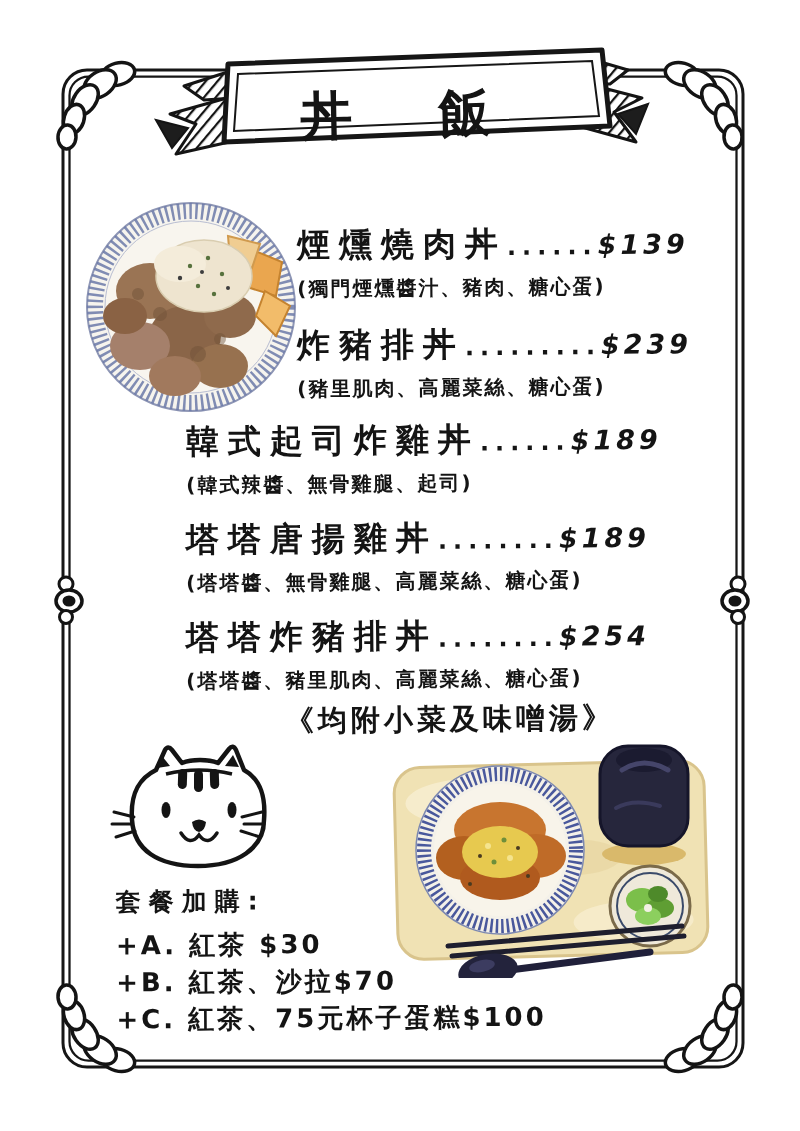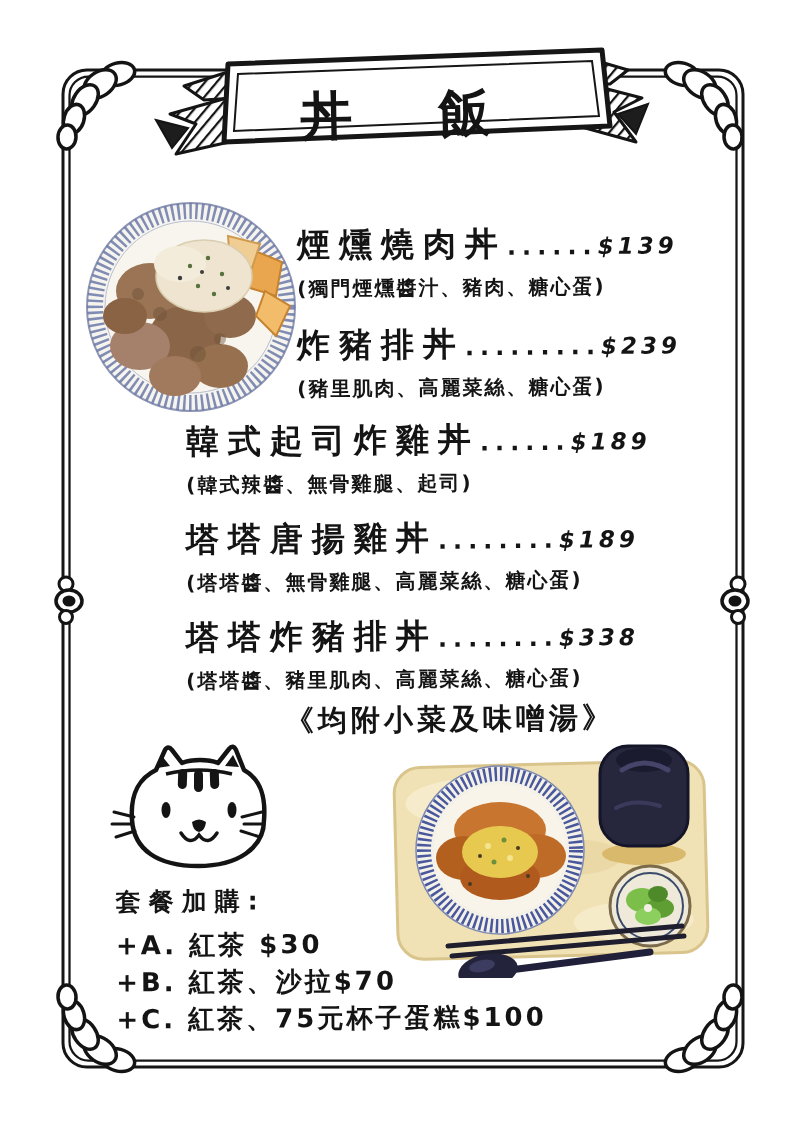--- a/index.html
+++ b/index.html
@@ -18,21 +18,21 @@
     text-align:center; font-size:52px; font-weight:700;
     letter-spacing:34px; padding-left:20px;
     transform:rotate(-1.2deg); color:#141414;
   }
 
   
   .menu-item { position:absolute; white-space:nowrap; transform:rotate(-0.5deg); }
   .item-row { white-space:nowrap; }
   .item-name { font-size:33px; font-weight:700; letter-spacing:9px; }
   .item-dots { font-size:24px; font-weight:700; letter-spacing:6px; }
-  .item-price { font-size:23px; font-style:italic; font-weight:600; letter-spacing:4px; }
+  .item-price { font-size:27px; font-style:italic; font-weight:600; letter-spacing:4px; }
   .item-desc { font-size:20px; font-weight:600; letter-spacing:2px; margin-top:7px; }
 
   #item-0 { left:297px; top:222px; }
   #item-1 { left:297px; top:322px; }
   #item-2 { left:186px; top:418px; }
   #item-3 { left:186px; top:516px; }
   #item-4 { left:186px; top:614px; }
 
   .menu-note {
     position:absolute; left:180px; top:700px; width:540px;
@@ -148,21 +148,21 @@
   </div>
   <div class="menu-item" id="item-2">
     <div class="item-row"><span class="item-name">韓式起司炸雞丼</span><span class="item-dots">......</span><span class="item-price">$189</span></div>
     <div class="item-desc">(韓式辣醬、無骨雞腿、起司)</div>
   </div>
   <div class="menu-item" id="item-3">
     <div class="item-row"><span class="item-name">塔塔唐揚雞丼</span><span class="item-dots">........</span><span class="item-price">$189</span></div>
     <div class="item-desc">(塔塔醬、無骨雞腿、高麗菜絲、糖心蛋)</div>
   </div>
   <div class="menu-item" id="item-4">
-    <div class="item-row"><span class="item-name">塔塔炸豬排丼</span><span class="item-dots">........</span><span class="item-price">$338</span></div>
+    <div class="item-row"><span class="item-name">塔塔炸豬排丼</span><span class="item-dots">........</span><span class="item-price">$254</span></div>
     <div class="item-desc">(塔塔醬、豬里肌肉、高麗菜絲、糖心蛋)</div>
   </div>
 
   <div class="menu-note">《均附小菜及味噌湯》</div>
 
   <svg class="cat-doodle" viewBox="0 0 160 150" xmlns="http://www.w3.org/2000/svg">
     <path d="M24,80 C22,52 32,38 48,30 L57,10 Q60,5 64,10 L74,23 C84,19 100,19 110,23 L121,9 Q125,4 128,10 L136,30 C152,39 158,55 156,80 C156,108 130,126 90,126 C50,126 26,110 24,80 Z" fill="#ffffff" stroke="#141414" stroke-width="4.5" stroke-linejoin="round"></path>
     <polygon points="54,16 62,26 49,28" fill="#141414"></polygon>
     <polygon points="125,15 131,27 117,26" fill="#141414"></polygon>
     <path d="M58,34 Q91,26 124,34" fill="none" stroke="#141414" stroke-width="3.5"></path>

